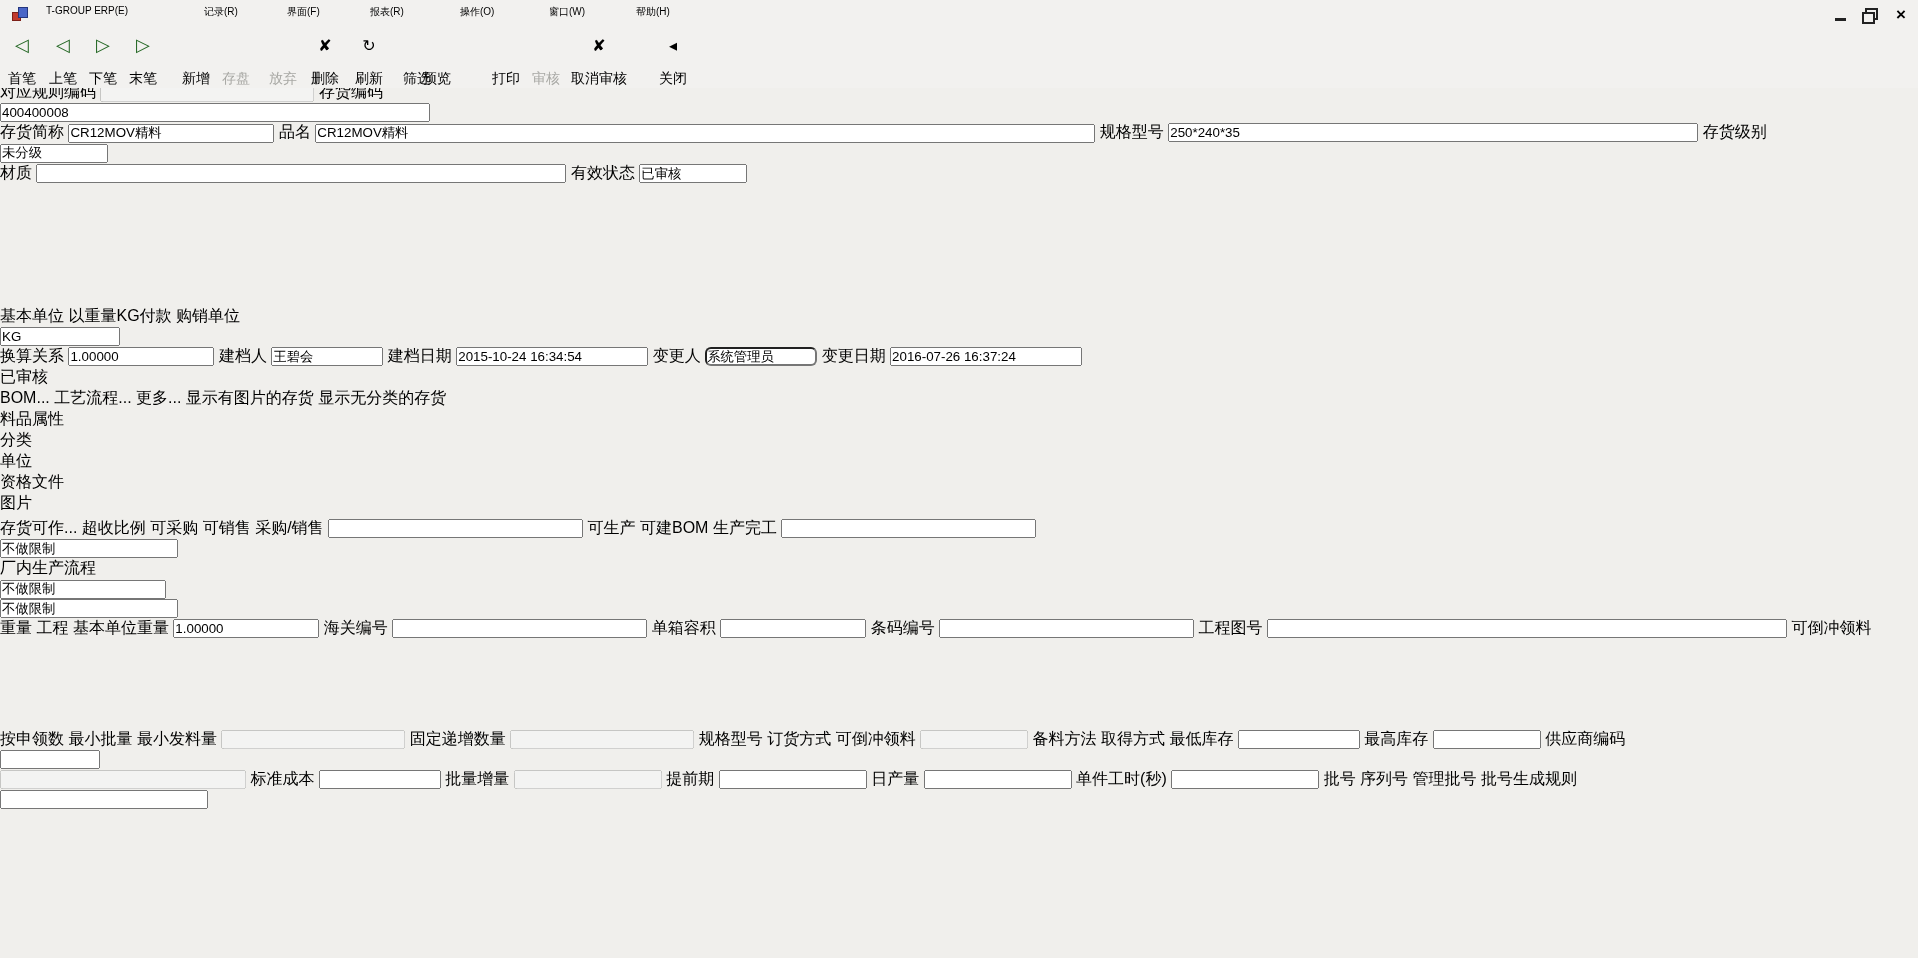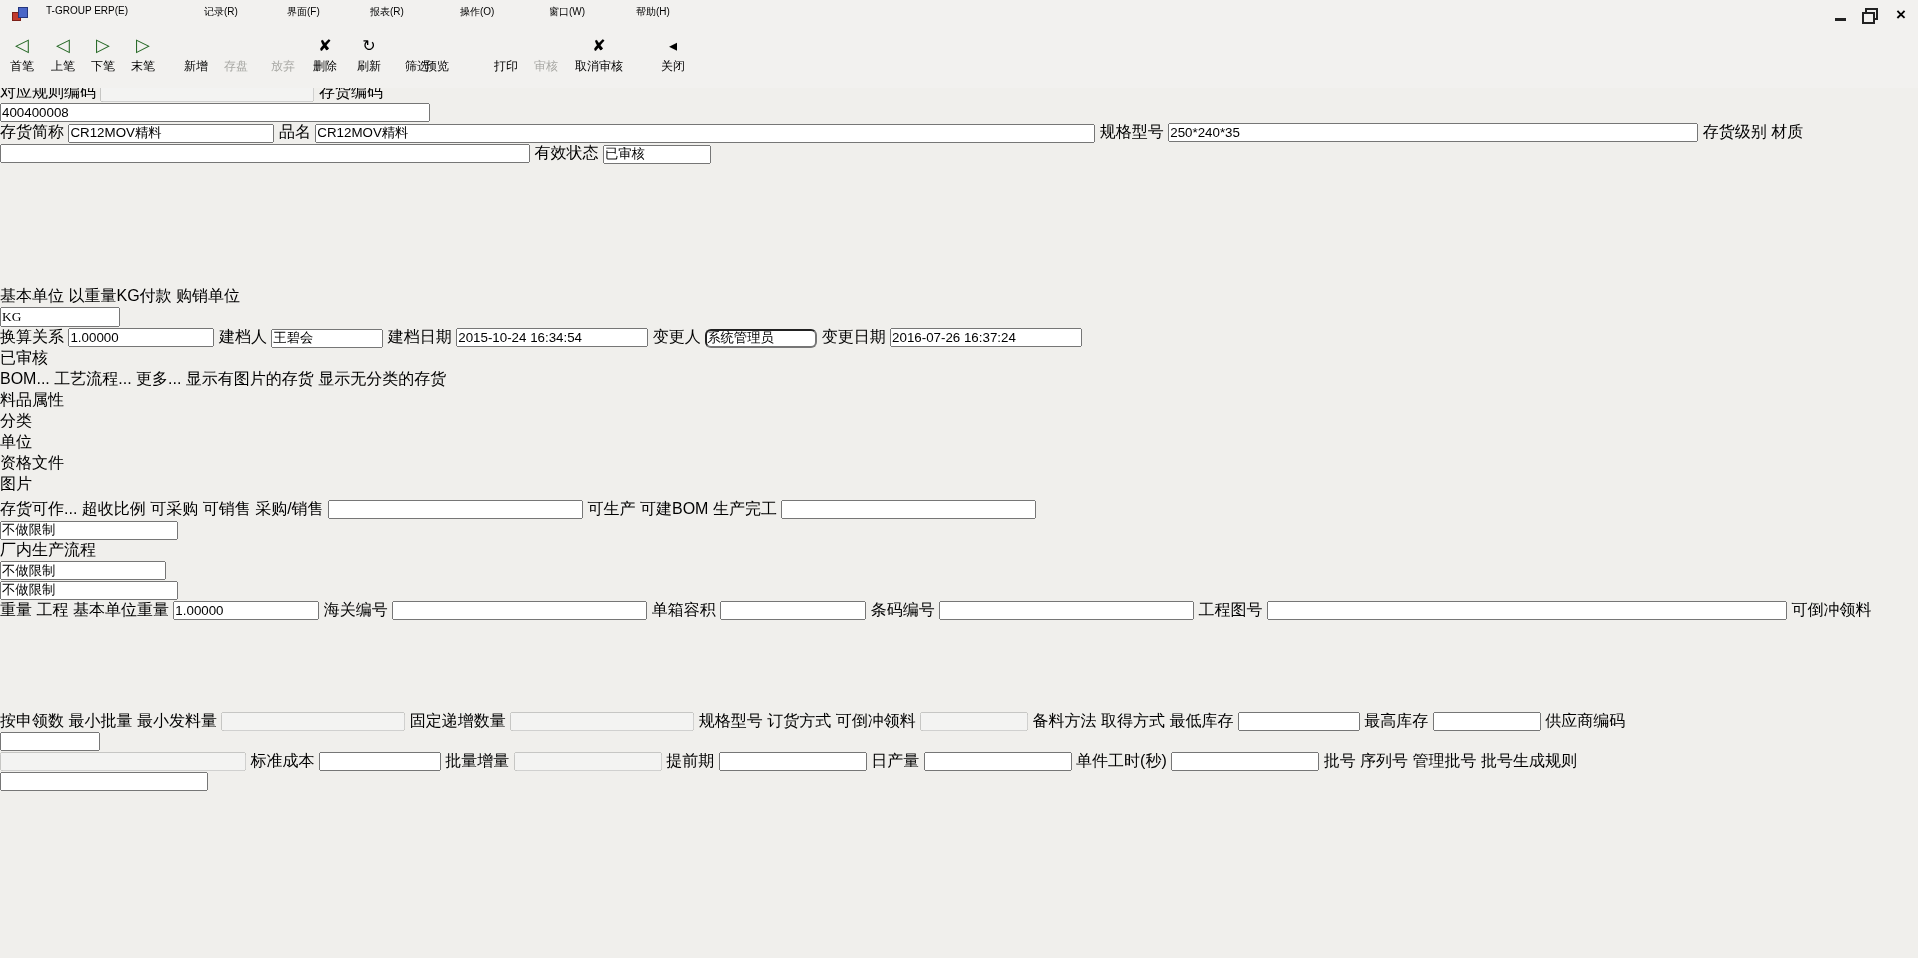--- a/index.html
+++ b/index.html
@@ -16,21 +16,21 @@
   .appicon .sq2 { position:absolute; left:6px; top:0; width:10px; height:11px; background:#4a66c8; border:1px solid #24367e;}
   .mi { position:absolute; top:5px; font-size:10px; white-space:nowrap; cursor:default; }
   .wctl { position:absolute; top:8px; width:16px; height:14px; cursor:pointer; }
   .wctl.min::after { content:""; position:absolute; left:2px; bottom:1px; width:11px; height:3px; background:#222; }
   .wctl.rst::before { content:""; position:absolute; left:4px; top:0; width:9px; height:8px; border:2px solid #222; }
   .wctl.rst::after  { content:""; position:absolute; left:1px; top:4px; width:9px; height:8px; border:2px solid #222; background:#f2f1ef; }
   .wctl.cls { font-size:17px; font-weight:bold; line-height:14px; text-align:center; }
   
   .toolbar { position:absolute; left:0; top:30px; width:1918px; height:58px; background:#f2f1ef; }
   .tbi { position:absolute; top:3px; width:42px; display:flex; flex-direction:column; align-items:center; cursor:pointer; }
-  .tbi .cap { font-size:12px; white-space:nowrap; margin-top:1px; }
+  .tbi .cap { font-size:14px; white-space:nowrap; margin-top:13px; }
   .tbi.off { color:#a8a8a4; cursor:default; }
   .ico { height:24px; display:flex; align-items:center; justify-content:center; position:relative; }
   .tri { font-style:normal; font-size:18px; color:#262;"; line-height:1; }
   .vbar { width:3px; height:13px; background:#262; margin:0 1px; }
   .pg { width:15px; height:19px; background:#fff; border:1px solid #566; position:relative; }
   .pg::before { content:""; position:absolute; right:-1px; top:-1px; border:4px solid #f2f1ef; border-left-color:#566; border-bottom-color:#566; }
   .flop { width:17px; height:17px; background:#7d87b5; position:relative; }
   .off .flop { background:#c9c9c6; }
   .flop::after { content:""; position:absolute; left:3px; bottom:0; width:11px; height:7px; background:#e8e8f0; }
   .eras { width:17px; height:9px; background:#cfd0d8; border:1px solid #9a9aa2; border-radius:2px; transform:rotate(-24deg); }
@@ -257,35 +257,39 @@
   </div>
   <span class="lb" style="left:594px;top:190px;width:112px">存货简称</span>
   <input class="fld" style="left: 712px; top: 190px; width: 206px;" value="CR12MOV精料">
 
   <span class="lb" style="left:18px;top:224px;width:116px">品名</span>
   <input class="fld" style="left: 140px; top: 224px; width: 780px;" value="CR12MOV精料">
 
   <span class="lb" style="left:18px;top:256px;width:116px">规格型号</span>
   <input class="fld" style="left: 140px; top: 256px; width: 530px;" value="250*240*35">
   <span class="lb" style="left:684px;top:256px;width:100px">存货级别</span>
+  <div class="fgrp" style="left:790px;top:256px">
+    <input class="fld" style="width: 108px;" value="未分级">
+    <span class="lk"></span>
+  </div>
 
   <span class="lb" style="left:18px;top:294px;width:116px">材质</span>
   <input class="fld" style="left: 140px; top: 294px; width: 530px;">
   <span class="lb" style="left:684px;top:294px;width:100px">有效状态</span>
   <input class="fld ro" style="left: 790px; top: 294px; width: 108px;" readonly="" value="已审核">
 
   
   <div class="hl-red" style="left:966px;top:120px;width:566px;height:122px;z-index:5"></div>
   <span class="lb red" style="left:975px;top:134px;width:80px">基本单位</span>
   <span class="lb left grey" style="left:1212px;top:134px;width:120px">以重量KG付款</span>
   <span class="cb gdis" style="left:1335px;top:138px"></span>
 
   <span class="lb red" style="left:975px;top:174px;width:80px">购销单位</span>
   <div class="fgrp" style="left:1063px;top:174px">
-    <input class="fld" style="width: 120px; font-family: Liberation Serif, serif;" value="KG">
+    <input class="fld" style="width: 120px;" value="KG">
     <span class="lk"></span>
   </div>
   <span class="lb" style="left:1212px;top:174px;width:100px">换算关系</span>
   <input class="fld num" style="left: 1320px; top: 174px; width: 146px;" value="1.00000">
 
   <span class="lb" style="left:962px;top:256px;width:82px">建档人</span>
   <input class="fld ro" style="left: 1052px; top: 256px; width: 112px;" readonly="" value="王碧会">
   <span class="lb" style="left:1168px;top:256px;width:92px">建档日期</span>
   <input class="fld ro" style="left: 1268px; top: 256px; width: 192px;" readonly="" value="2015-10-24 16:34:54">
 

